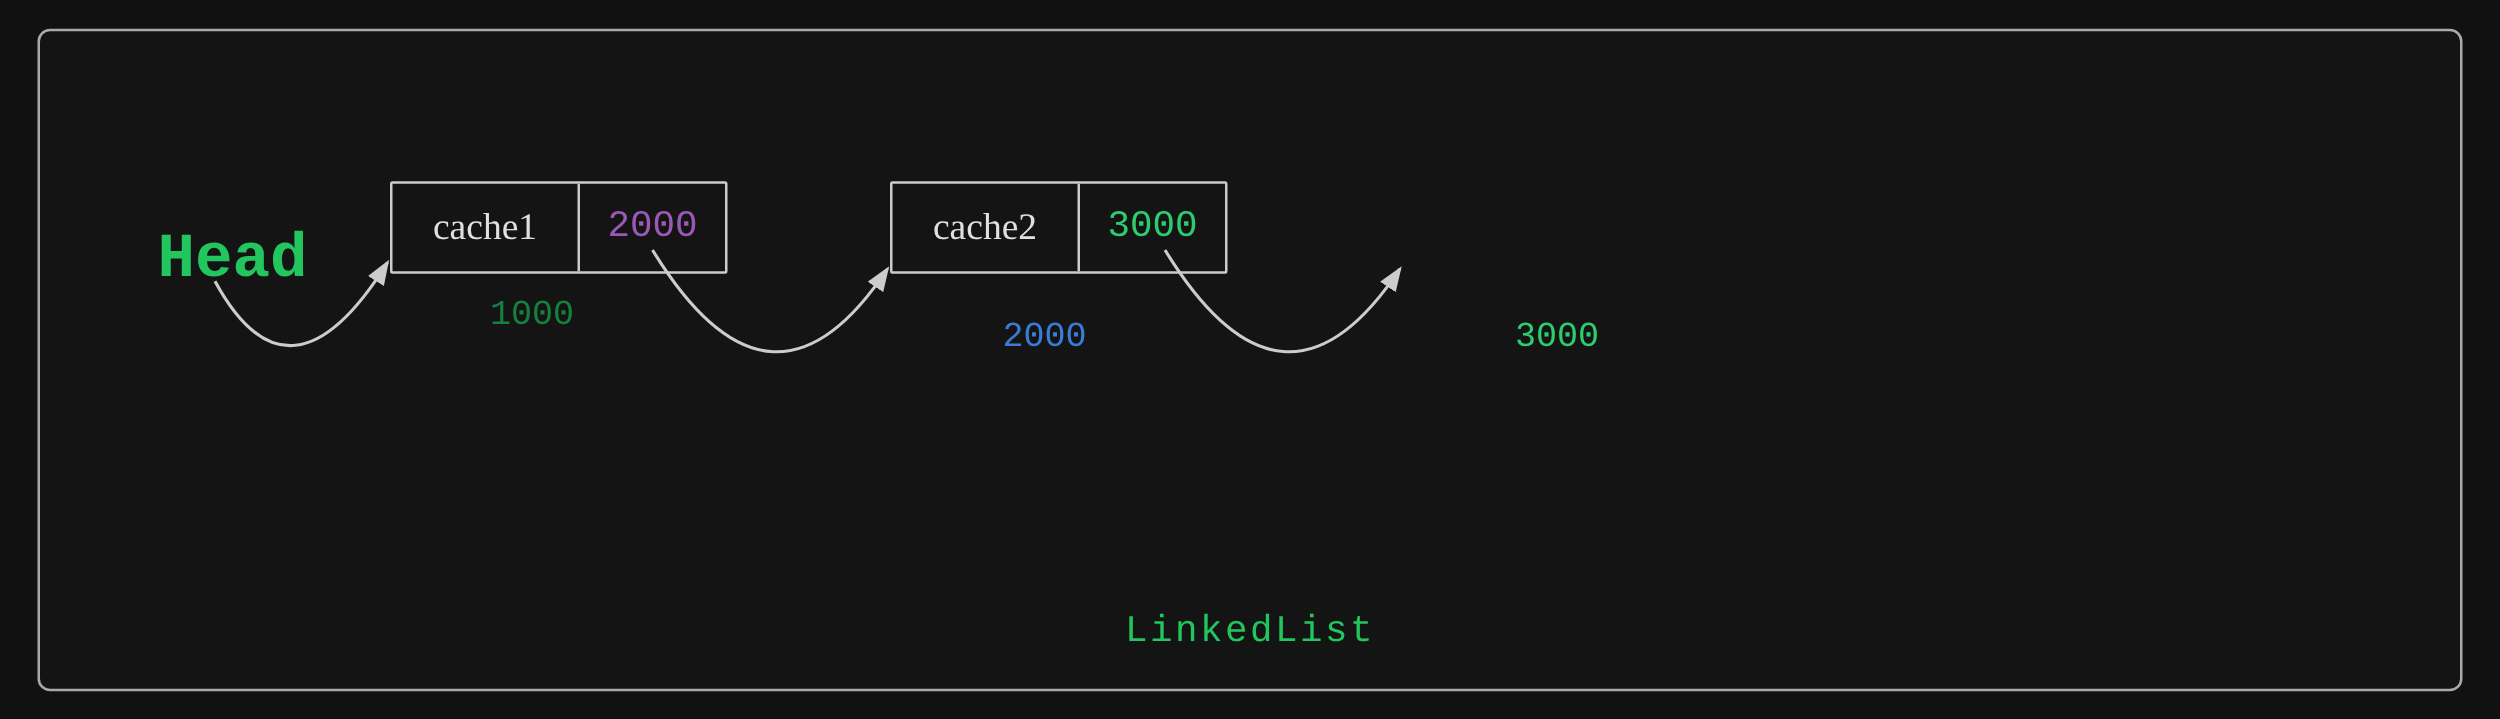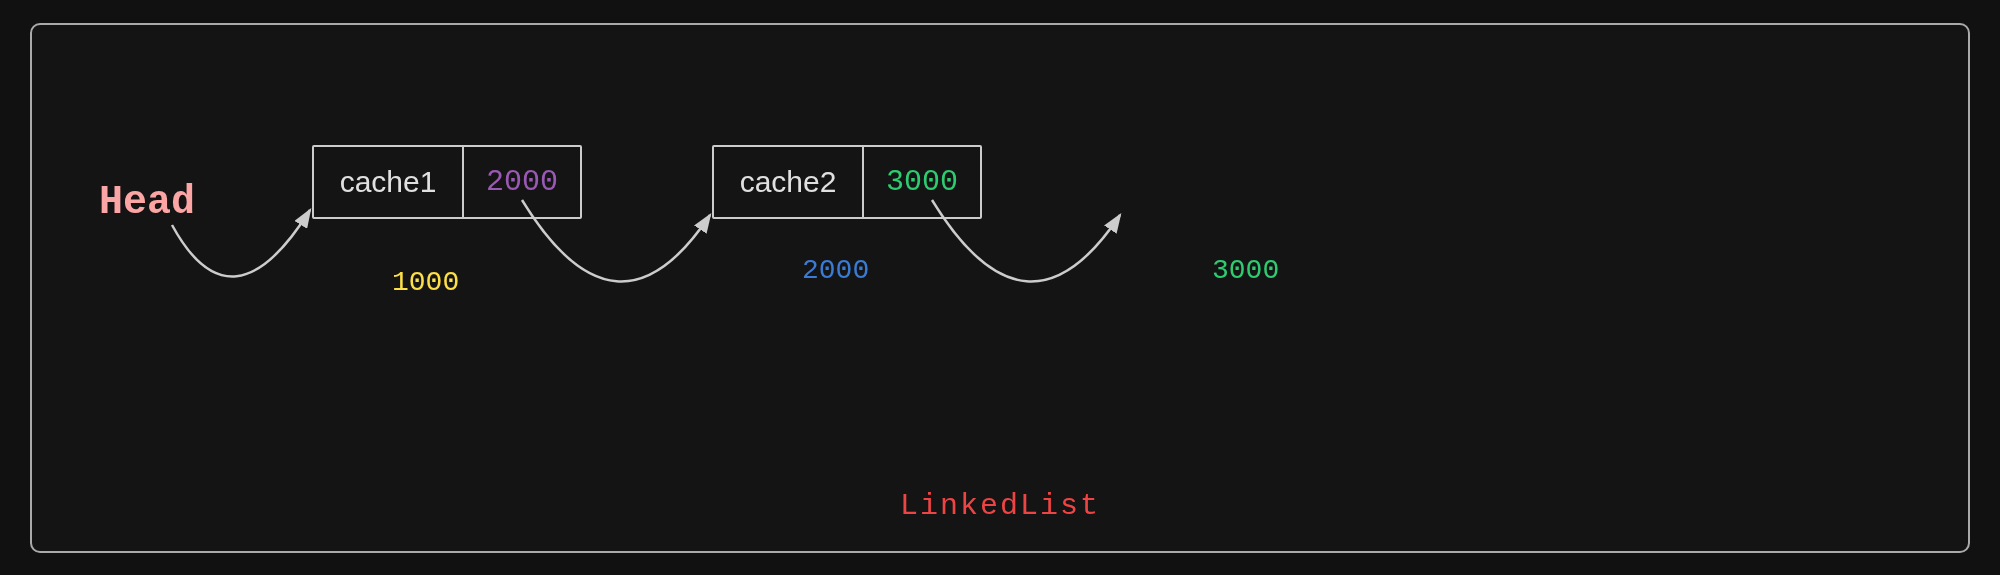--- a/index.html
+++ b/index.html
@@ -28,39 +28,39 @@
 
     .diagram-area {
       width: 100%;
       height: 100%;
       position: relative;
     }
 
     .head-label {
       position: absolute;
       top: 155px;
-      left: 67px;
-      font-size: 40px;
-      color: #fca5a5;
+      left: 94px;
+      font-size: 50px;
+      color: #22c55e;
       font-family: 'Courier New', Courier, monospace;
       font-weight: bold;
     }
 
     .node {
       position: absolute;
       display: flex;
       border: 2px solid #ccc;
       border-radius: 2px;
     }
 
     .node-name {
       padding: 18px 9px;
       font-size: 30px;
       color: #e0e0e0;
-      font-family: Liberation Sans, sans-serif;
+      font-family: Liberation Serif, serif;
       border-right: 2px solid #ccc;
       min-width: 150px;
       display: flex;
       align-items: center;
       justify-content: center;
     }
 
     .node-pointer {
       padding: 18px 22px;
       font-size: 30px;
@@ -96,21 +96,21 @@
       font-family: 'Courier New', Courier, monospace;
       font-size: 28px;
     }
 
     .linked-list-label {
       position: absolute;
       bottom: 28px;
       left: 50%;
       transform: translateX(-50%);
       font-size: 30px;
-      color: #ef4444;
+      color: #22c55e;
       font-family: 'Courier New', Courier, monospace;
       letter-spacing: 2px;
     }
 
     svg.arrows {
       position: absolute;
       top: 0;
       left: 0;
       width: 100%;
       height: 100%;
@@ -130,21 +130,21 @@
       <div class="node-name">cache1</div>
       <div class="node-pointer color-purple">2000</div>
     </div>
 
     <div class="node node2">
       <div class="node-name">cache2</div>
       <div class="node-pointer color-green">3000</div>
     </div>
 
 
-    <div class="address-label" style="top: 242px; left: 360px; color: #fde047;">1000</div>
+    <div class="address-label" style="top: 212px; left: 360px; color: #15803d;">1000</div>
     <div class="address-label" style="top: 230px; left: 770px; color: #3a7bd5;">2000</div>
     <div class="address-label" style="top: 230px; left: 1180px; color: #2ecc71;">3000</div>
 
     <svg class="arrows">
 
       <path d="M 140 200 Q 200 310 278 185" fill="none" stroke="#ccc" stroke-width="2.5" marker-end="url(#arrowhead)"></path>
 
       <path d="M 490 175 Q 585 330 678 190" fill="none" stroke="#ccc" stroke-width="2.5" marker-end="url(#arrowhead)"></path>
 
       <path d="M 900 175 Q 995 330 1088 190" fill="none" stroke="#ccc" stroke-width="2.5" marker-end="url(#arrowhead)"></path>

